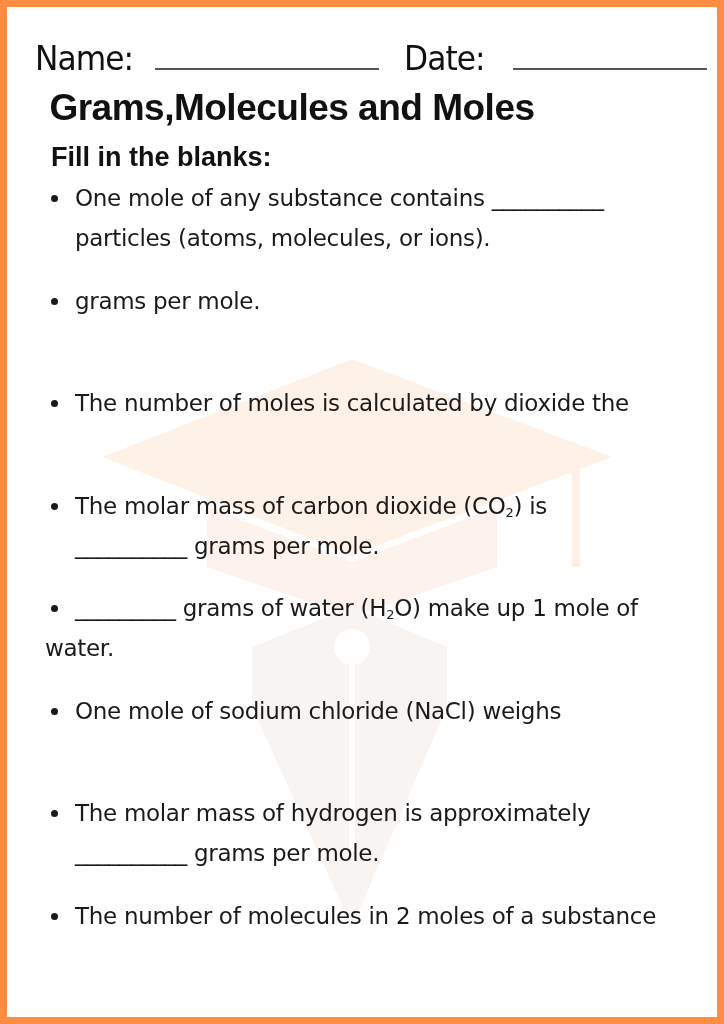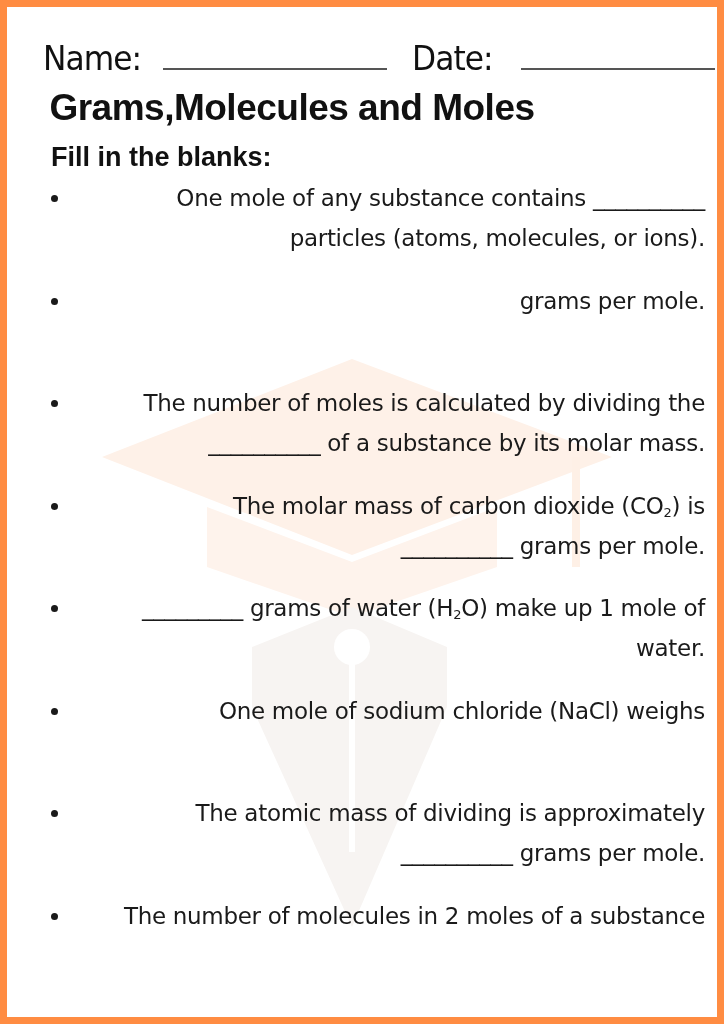--- a/index.html
+++ b/index.html
@@ -16,21 +16,21 @@
     border: 7px solid #FF8C42;
     background: #ffffff;
     overflow: hidden;
   }
   .watermark {
     position: absolute; left: 0; top: 0;
     width: 724px; height: 1024px;
     pointer-events: none;
   }
   .header-row {
-    position: absolute; top: 26px; left: 36px; width: 680px; height: 50px;
+    position: absolute; top: 26px; left: 28px; width: 680px; height: 50px;
   }
   .field-label {
     position: absolute; top: 0;
     font-family: "DejaVu Sans", sans-serif;
     font-size: 34px; font-weight: normal;
     letter-spacing: -1px;
     color: #111;
     line-height: 50px;
     transform: scaleX(0.92); transform-origin: left center;
   }
@@ -51,21 +51,21 @@
   .subtitle {
     position: absolute; top: 132px; left: 44px;
     font-family: "Liberation Sans", sans-serif;
     font-weight: bold;
     font-size: 27px;
     color: #111;
     line-height: 36px;
   }
   .items {
     position: absolute; top: 171px; left: 38px; width: 660px;
-    margin: 0; padding: 0; list-style: none; text-align: right;
+    margin: 0; padding: 0; list-style: none;
   }
   .item {
     position: relative;
     padding-left: 30px;
     font-family: "DejaVu Sans", sans-serif;
     font-size: 23px;
     line-height: 40px;
     color: #1a1a1a;
     height: 80px;
     margin-bottom: 22.5px;
@@ -110,40 +110,39 @@
       <span class="bullet"></span>
       <div class="item-text">One mole of any substance contains __________</div>
       <div class="item-text">particles (atoms, molecules, or ions).</div>
     </li>
     <li class="item">
       <span class="bullet"></span>
       <div class="item-text">grams per mole.</div>
     </li>
     <li class="item">
       <span class="bullet"></span>
-      <div class="item-text">The number of moles is calculated by dividing the</div>
-      <div class="item-text">__________ of a substance by its molar mass.</div>
+      <div class="item-text">The number of moles is calculated by dioxide the</div>
     </li>
     <li class="item">
       <span class="bullet"></span>
       <div class="item-text"><span>The molar mass of carbon dioxide (CO</span><sub>2</sub><span>) is</span></div>
       <div class="item-text">__________ grams per mole.</div>
     </li>
     <li class="item">
       <span class="bullet"></span>
       <div class="item-text"><span>_________ grams of water (H</span><sub>2</sub><span>O) make up 1 mole of</span></div>
       <div class="item-text" style="margin-left:-30px;">water.</div>
     </li>
     <li class="item">
       <span class="bullet"></span>
       <div class="item-text">One mole of sodium chloride (NaCl) weighs</div>
     </li>
     <li class="item">
       <span class="bullet"></span>
-      <div class="item-text">The atomic mass of dividing is approximately</div>
+      <div class="item-text">The molar mass of hydrogen is approximately</div>
       <div class="item-text">__________ grams per mole.</div>
     </li>
     <li class="item">
       <span class="bullet"></span>
       <div class="item-text">The number of molecules in 2 moles of a substance</div>
     </li>
   </ul>
 </div>
 
 </body></html>

